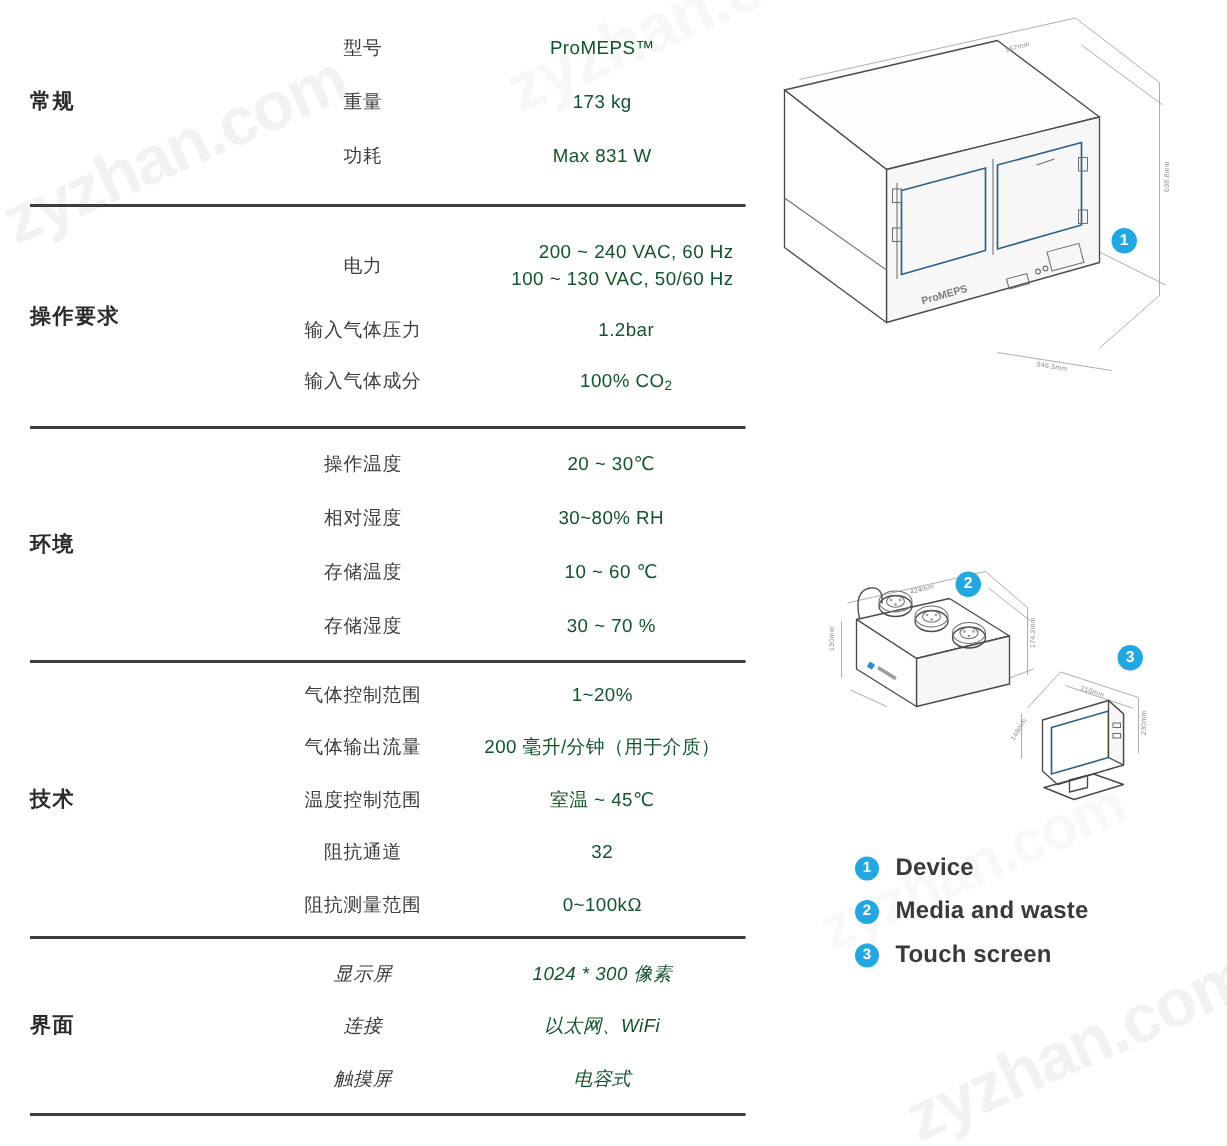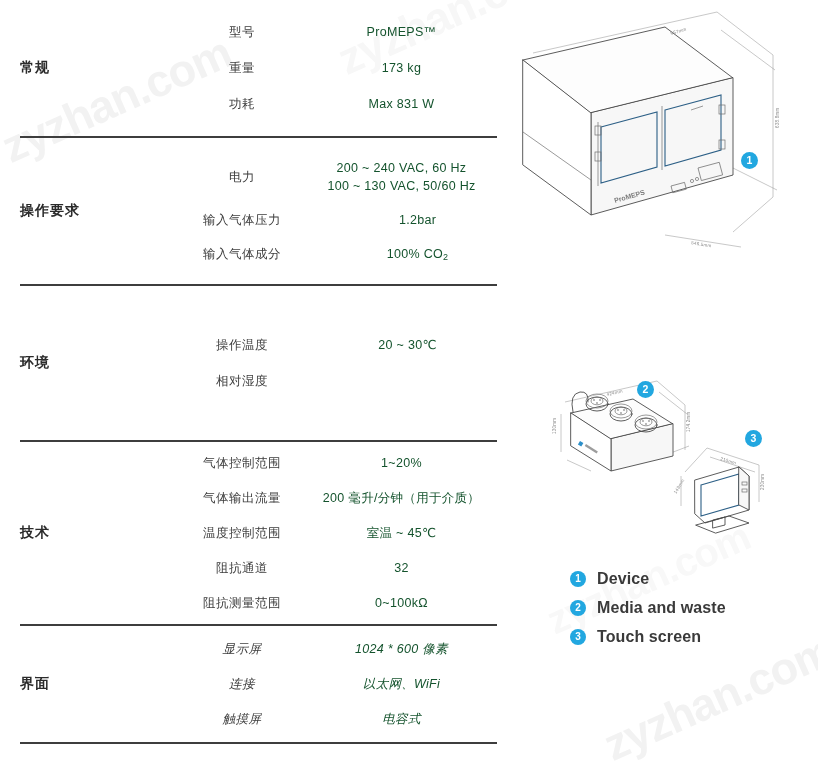--- a/index.html
+++ b/index.html
@@ -82,21 +82,21 @@
   }
   .row-value {
     flex: 1 1 auto;
     text-align: center;
     font-size: 12.5px;
     color: #14532d;
     letter-spacing: 0.3px;
     line-height: 1.45;
     padding-right: 8px;
   }
-  .row-value .line { display: block; }
+  .row-value .line { display: block; text-align: right; }
   .row-value sub { font-size: 9px; vertical-align: baseline; position: relative; bottom: -2px; }
 
   
   .g-general  { height: 138px; }
   .g-general  .spec-row { height: 36px; }
   .g-ops      { height: 148px; }
   .g-ops      .spec-row.tall { height: 52px; }
   .g-ops      .spec-row.norm { height: 34px; gap: 32px; }
   .g-env      { height: 156px; }
   .g-env      .spec-row { height: 36px; gap: 12px; }
@@ -227,20 +227,29 @@
 
     <div class="spec-group g-env">
       <div class="group-title">环境</div>
       <div class="group-rows">
         <div class="spec-row">
           <div class="row-label">操作温度</div>
           <div class="row-value">20 ~ 30℃</div>
         </div>
         <div class="spec-row">
           <div class="row-label">相对湿度</div>
+          <div class="row-value">30~80% RH</div>
+        </div>
+        <div class="spec-row">
+          <div class="row-label">存储温度</div>
+          <div class="row-value">10 ~ 60 ℃</div>
+        </div>
+        <div class="spec-row">
+          <div class="row-label">存储湿度</div>
+          <div class="row-value">30 ~ 70 %</div>
         </div>
       </div>
     </div>
 
     <div class="spec-group g-tech">
       <div class="group-title">技术</div>
       <div class="group-rows">
         <div class="spec-row">
           <div class="row-label">气体控制范围</div>
           <div class="row-value">1~20%</div>
@@ -262,21 +271,21 @@
           <div class="row-value">0~100kΩ</div>
         </div>
       </div>
     </div>
 
     <div class="spec-group g-iface">
       <div class="group-title">界面</div>
       <div class="group-rows">
         <div class="spec-row">
           <div class="row-label">显示屏</div>
-          <div class="row-value">1024 * 600 像素</div>
+          <div class="row-value">1024 * 300 像素</div>
         </div>
         <div class="spec-row">
           <div class="row-label">连接</div>
           <div class="row-value">以太网、WiFi</div>
         </div>
         <div class="spec-row">
           <div class="row-label">触摸屏</div>
           <div class="row-value">电容式</div>
         </div>
       </div>

